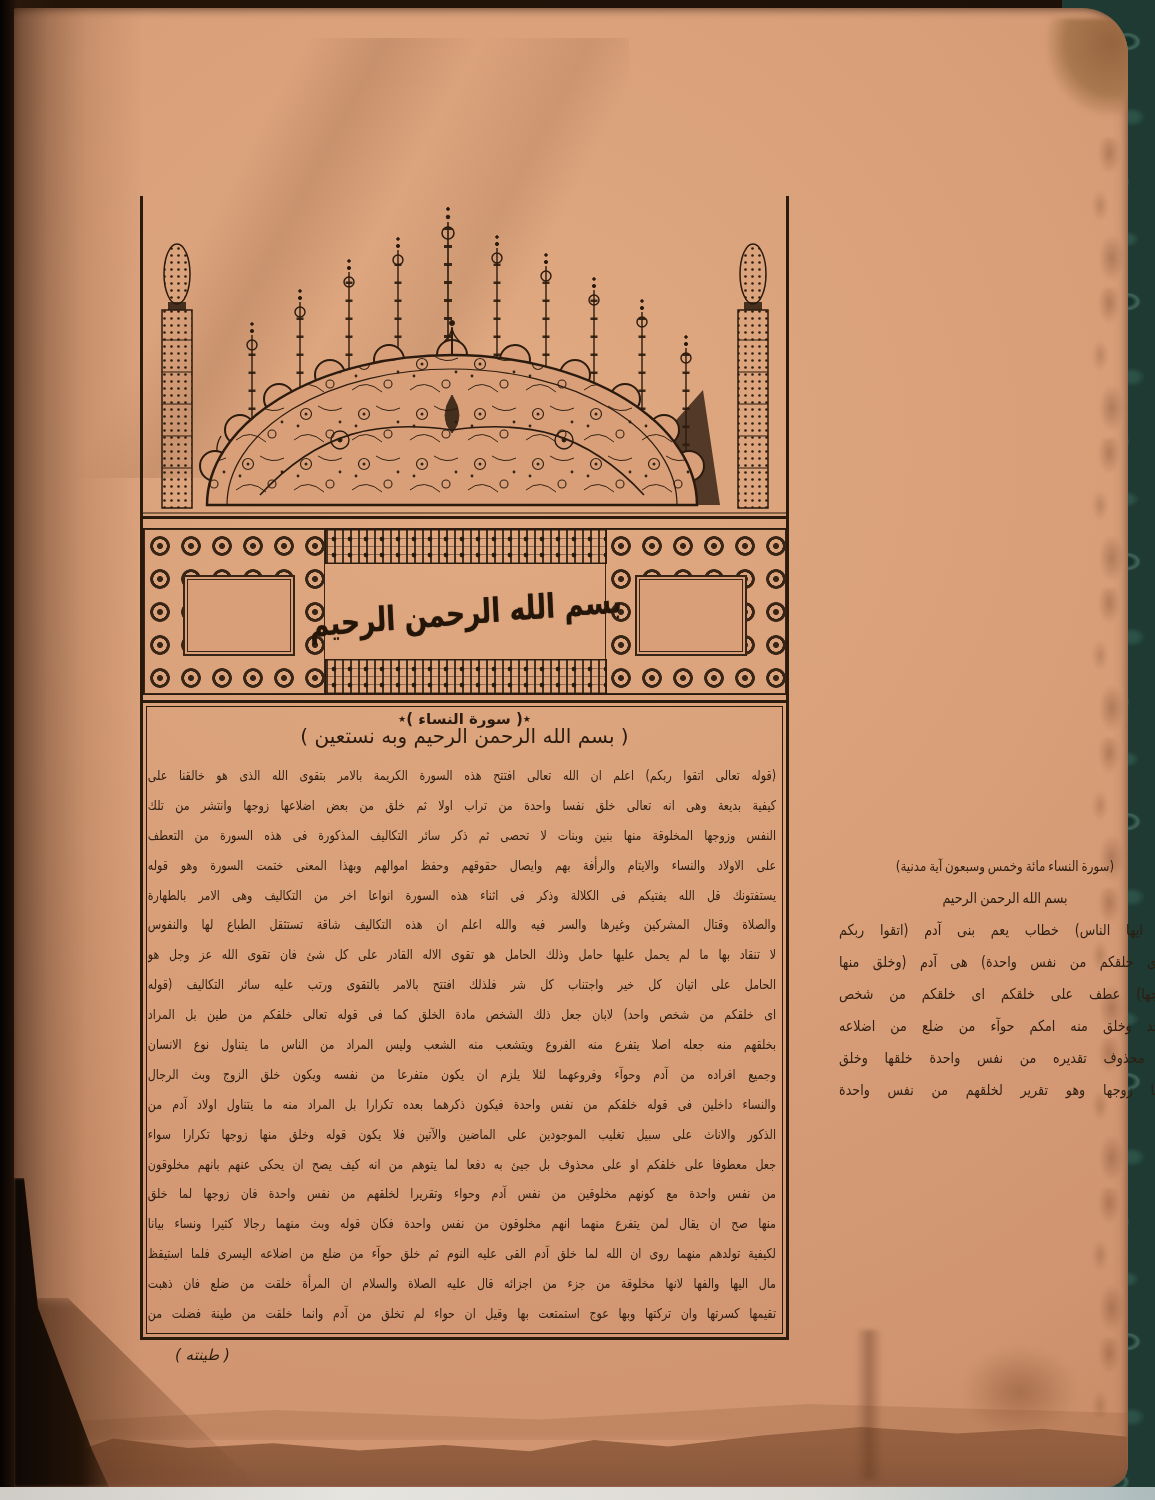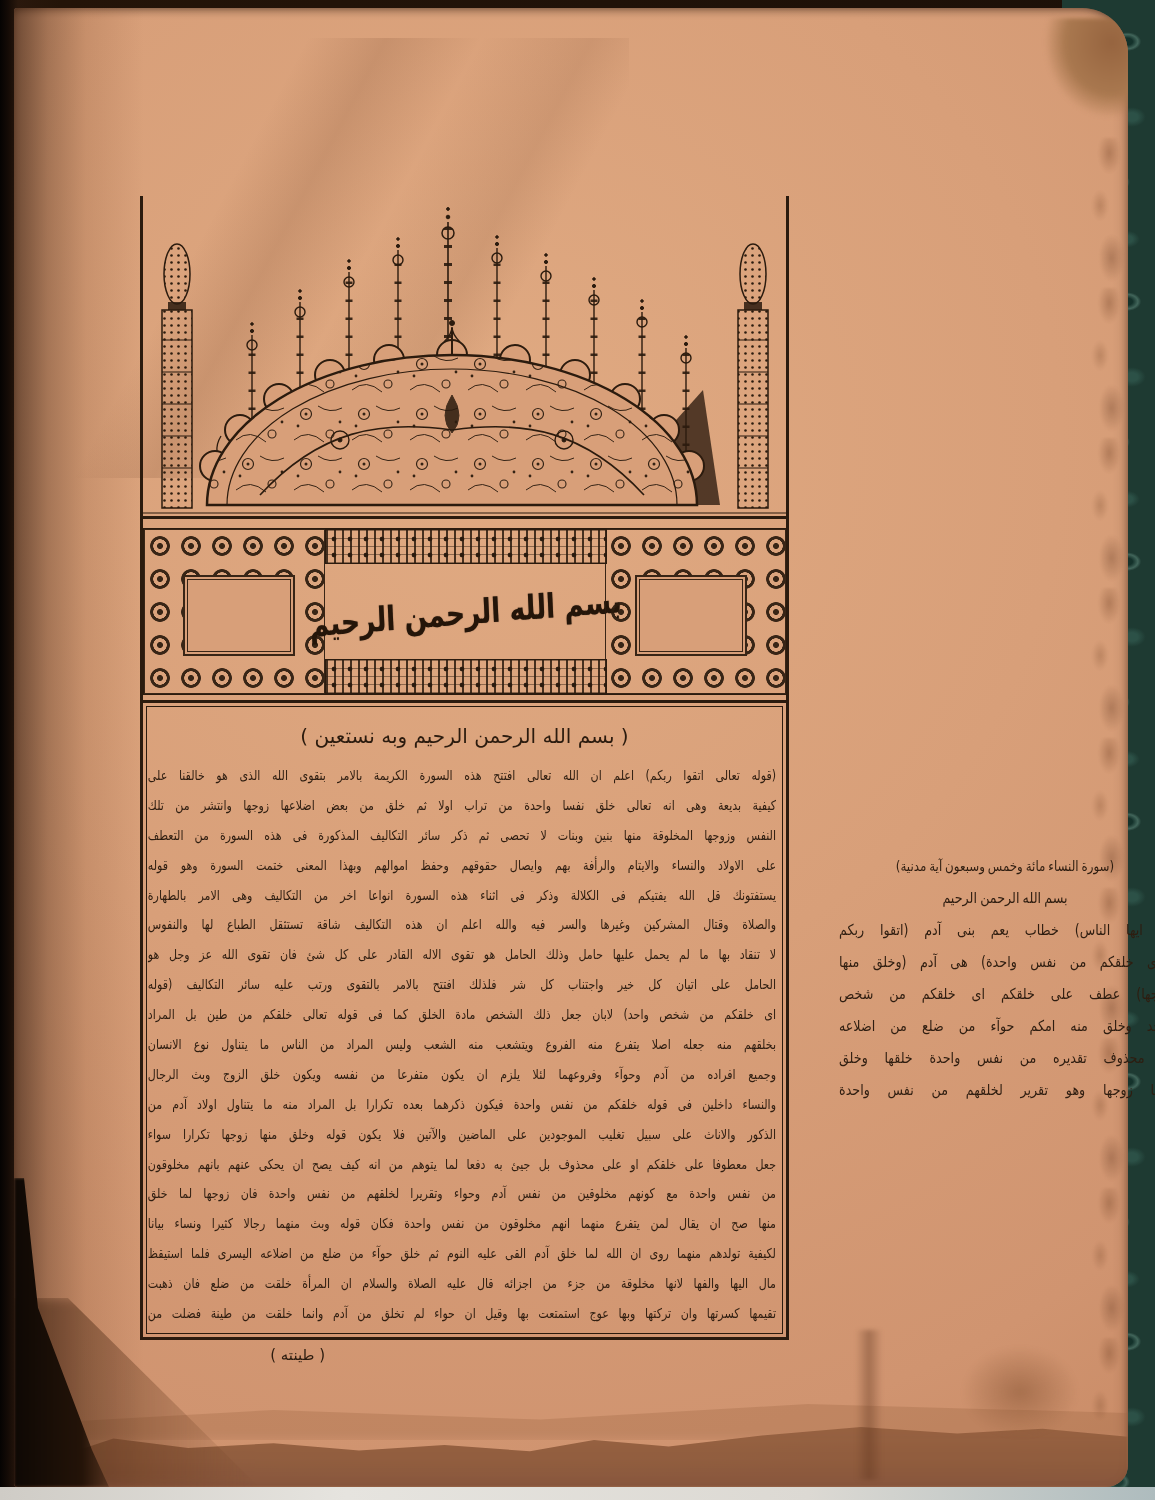--- a/index.html
+++ b/index.html
@@ -94,22 +94,22 @@
     box-sizing:border-box;border:3px solid #2b1b0e;overflow:hidden;}
   .frame-inner{position:absolute;inset:3px;border:1px solid #2b1b0e;pointer-events:none;}
   .heading{position:absolute;left:0;right:0;text-align:center;direction:rtl;color:#2b1b0e;}
   .h1{top:7px;font-size:15px;font-weight:bold;}
   .h2{top:21px;font-size:20px;}
   .lines{position:absolute;right:10px;top:58px;width:767px;direction:rtl;
     transform:scaleX(.819);transform-origin:right top;}
   .tline{height:29.9px;line-height:29.9px;font-size:13.5px;color:#2e1d10;overflow:hidden;
     text-align:justify;text-align-last:justify;word-spacing:-1px;}
 
-  .catchword{position:absolute;left:175px;top:1346px;width:150px;text-align:right;
-    direction:rtl;font-size:15px;color:#2b1b0e;}
+  .catchword{position:absolute;left:175px;top:1346px;width:150px;text-align:left;
+    direction:rtl;font-size:15px;color:#2b1b0e;font-style:italic;}
 
   .margin-note{position:absolute;left:794px;top:850px;width:332px;margin-left:45px;}
   .mn-scale{width:392px;transform:scaleX(.847);transform-origin:right top;
     direction:rtl;margin-left:-60px;}
   .mline{height:32px;line-height:32px;font-size:15px;color:#2e1d10;overflow:hidden;
     text-align:justify;text-align-last:justify;word-spacing:-1px;}
   .mline.mcenter{text-align:center;text-align-last:center;}
   .mline.m0{font-size:14px;}
 
   .watermark{position:absolute;left:368px;top:718px;z-index:40;
@@ -292,20 +292,21 @@
         <div class="calligraphy">بسم الله الرحمن الرحيم</div>
       </div>
       <div class="band bottom"></div>
       <div class="scrollp right">
         <div class="blank-plate"></div>
       </div>
     </div>
 
     <div class="text-frame">
       <div class="frame-inner"></div>
+      <div class="heading h1">٭( سورة النساء )٭</div>
       <div class="heading h2">( بسم الله الرحمن الرحيم وبه نستعين )</div>
       <div class="lines">
         <div class="tline">(قوله تعالى اتقوا ربكم) اعلم ان الله تعالى افتتح هذه السورة الكريمة بالامر بتقوى الله الذى هو خالقنا على</div>
         <div class="tline">كيفية بديعة وهى انه تعالى خلق نفسا واحدة من تراب اولا ثم خلق من بعض اضلاعها زوجها وانتشر من تلك</div>
         <div class="tline">النفس وزوجها المخلوقة منها بنين وبنات لا تحصى ثم ذكر سائر التكاليف المذكورة فى هذه السورة من التعطف</div>
         <div class="tline">على الاولاد والنساء والايتام والرأفة بهم وايصال حقوقهم وحفظ اموالهم وبهذا المعنى ختمت السورة وهو قوله</div>
         <div class="tline">يستفتونك قل الله يفتيكم فى الكلالة وذكر فى اثناء هذه السورة انواعا اخر من التكاليف وهى الامر بالطهارة</div>
         <div class="tline">والصلاة وقتال المشركين وغيرها والسر فيه والله اعلم ان هذه التكاليف شاقة تستثقل الطباع لها والنفوس</div>
         <div class="tline">لا تنقاد بها ما لم يحمل عليها حامل وذلك الحامل هو تقوى الاله القادر على كل شئ فان تقوى الله عز وجل هو</div>
         <div class="tline">الحامل على اتيان كل خير واجتناب كل شر فلذلك افتتح بالامر بالتقوى ورتب عليه سائر التكاليف (قوله</div>

